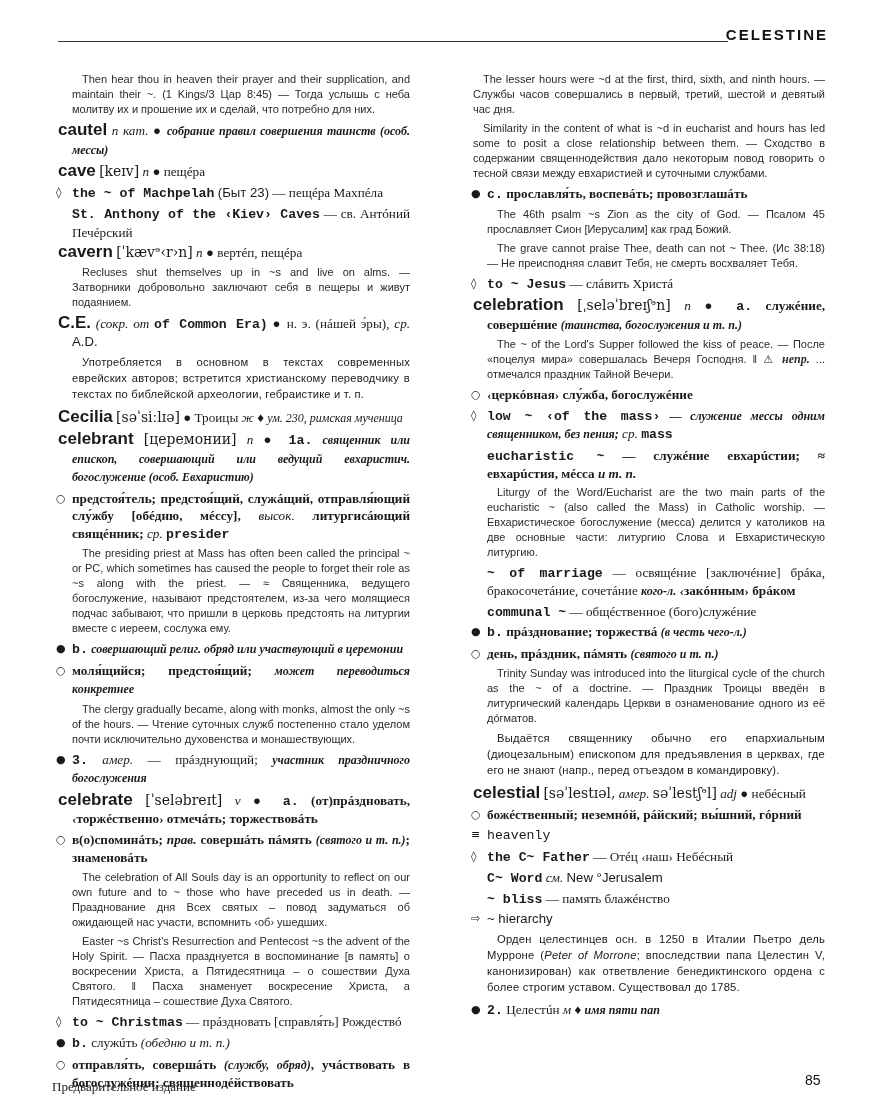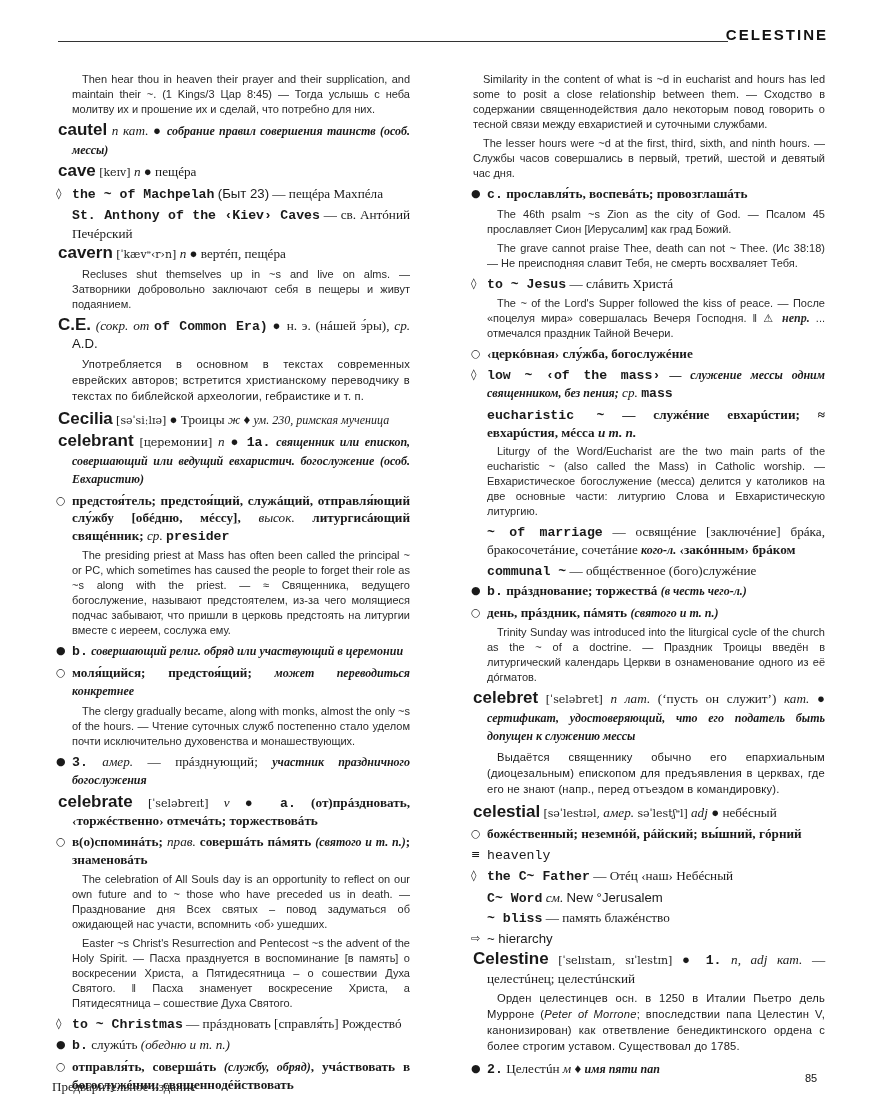--- a/index.html
+++ b/index.html
@@ -24,21 +24,21 @@
     position: absolute; top: 70px; width: 352px;
     font-size: 13.2px; line-height: 17.5px;
   }
   .col.left { left: 58px; }
   .col.right { left: 473px; }
 
   .entry { margin: 0 0 3px 0; padding-left: 14px; text-indent: -14px; text-align: justify; }
   .entry .hw {
     font-family: "Liberation Sans", sans-serif; font-weight: bold; font-size: 17px;
   }
-  .ph { font-family: "DejaVu Serif", serif; font-size: 11px; margin-top: 32px; }
+  .ph { font-family: "DejaVu Serif", serif; font-size: 14px; margin-top: 32px; }
   .gram { font-style: italic; }
   .it { font-style: italic; font-weight: bold; font-size: 12px; }
   .b-sans { font-family: Liberation Mono, monospace; font-weight: bold; }
   .sense { margin: 1px 0 3px 0; padding-left: 14px; position: relative; text-align: justify; font-weight: bold; }
   .sense .mark {
     position: absolute; left: -2px; top: 0; width: 12px; font-weight: normal;
     font-family: "DejaVu Sans", sans-serif; font-size: 11px;
   }
   .sense.plain { font-weight: normal; }
   .sub { margin: 0 0 2px 14px; text-align: justify; font-weight: bold; }
@@ -48,21 +48,21 @@
   }
   .example.flush { margin-left: 0; }
   .note {
     margin: 3px 0 6px 14px; text-indent: 10px; text-align: justify;
     font-family: "Liberation Sans", sans-serif; font-size: 11.2px; line-height: 16px; letter-spacing: 0.2px;
   }
   .footer-left {
     position: absolute; left: 52px; top: 1079px; font-size: 13px; color: #222;
   }
   .page-number {
-    position: absolute; left: 805px; top: 1072px; font-family: "Liberation Sans", sans-serif; font-size: 11px; color: #111;
+    position: absolute; left: 805px; top: 1072px; font-family: "Liberation Sans", sans-serif; font-size: 14px; color: #111;
   }
 </style>
 </head>
 <body>
 
 <div class="running-head">
   <div class="rule"></div>
   <div class="guide">CELESTINE</div>
 </div>
 
@@ -163,21 +163,21 @@
     <span class="hw">celebrate</span>
     <span class="ph">[ˈseləbreɪt]</span>
     <span class="gram">v</span>
     <span>●</span>
     <span class="b-sans">a.</span>
     <b>(от)прáздновать, ‹торжéственно› отмечáть; торжествовáть</b>
   </p>
   <div class="sense">
     <span class="mark">○</span>
     <span>в(о)споминáть;</span>
-    <span class="gram" style="font-weight:normal">прав.</span>
+    <span class="gram" style="font-weight:bold">прав.</span>
     <span>совершáть пáмять</span>
     <span class="it">(святого и т. п.)</span><span>; знаменовáть</span>
   </div>
   <p class="example">The celebration of All Souls day is an opportunity to reflect on our own future and to ~ those who have preceded us in death. — Празднование дня Всех святых – повод задуматься об ожидающей нас участи, вспомнить ‹об› ушедших.</p>
   <p class="example">Easter ~s Christ's Resurrection and Pentecost ~s the advent of the Holy Spirit. — Пасха празднуется в воспоминание [в память] о воскресении Христа, а Пятидесятница – о сошествии Духа Святого. ‖ Пасха знаменует воскресение Христа, а Пятидесятница – сошествие Духа Святого.</p>
   <div class="sense">
     <span class="mark">◊</span>
     <span class="b-sans">to ~ Christmas</span>
     <span style="font-weight:normal">— прáздновать [справля́ть] Рождествó</span>
   </div>
@@ -188,35 +188,44 @@
     <span class="gram">(обедню и т. п.)</span>
   </div>
   <div class="sense">
     <span class="mark">○</span>
     <span>отправля́ть, совершáть</span>
     <span class="it">(службу, обряд)</span><span>, учáствовать в богослужéнии; священнодéйствовать</span>
   </div>
 </div>
 
 <div class="col right">
+  <p class="example flush">The lesser hours were ~d at the first, third, sixth, and ninth hours. — Службы часов совершались в первый, третий, шестой и девятый час дня.</p>
   <p class="example flush">Similarity in the content of what is ~d in eucharist and hours has led some to posit a close relationship between them. — Сходство в содержании священнодействия дало некоторым повод говорить о тесной связи между евхаристией и суточными службами.</p>
-  <p class="example flush">The lesser hours were ~d at the first, third, sixth, and ninth hours. — Службы часов совершались в первый, третий, шестой и девятый час дня.</p>
   <div class="sense">
     <span class="mark">●</span>
     <span class="b-sans">c.</span>
     <span>прославля́ть, воспевáть; провозглашáть</span>
   </div>
   <p class="example">The 46th psalm ~s Zion as the city of God. — Псалом 45 прославляет Сион [Иерусалим] как град Божий.</p>
   <p class="example">The grave cannot praise Thee, death can not ~ Thee. (Ис 38:18) — Не преисподняя славит Тебя, не смерть восхваляет Тебя.</p>
   <div class="sense">
     <span class="mark">◊</span>
     <span class="b-sans">to ~ Jesus</span>
     <span style="font-weight:normal">— слáвить Христá</span>
   </div>
 
+  <p class="entry">
+    <span class="hw">celebration</span>
+    <span class="ph">[ˌseləˈbreɪʃᵊn]</span>
+    <span class="gram">n</span>
+    <span>●</span>
+    <span class="b-sans">a.</span>
+    <b>служéние, совершéние</b>
+    <span class="it">(таинства, богослужения и т. п.)</span>
+  </p>
   <p class="example">
     <span>The ~ of the Lord's Supper followed the kiss of peace. — После «поцелуя мира» совершалась Вечеря Господня. ‖</span>
     <span>⚠</span>
     <span class="it" style="font-family:'Liberation Serif',serif">непр.</span>
     <span>... отмечался праздник Тайной Вечери.</span>
   </p>
   <div class="sense">
     <span class="mark">○</span>
     <span>‹церкóвная› слу́жба, богослужéние</span>
   </div>
@@ -249,29 +258,20 @@
     <span>прáзднование; торжествá</span>
     <span class="it">(в честь чего-л.)</span>
   </div>
   <div class="sense">
     <span class="mark">○</span>
     <span>день, прáздник, пáмять</span>
     <span class="it">(святого и т. п.)</span>
   </div>
   <p class="example">Trinity Sunday was introduced into the liturgical cycle of the church as the ~ of a doctrine. — Праздник Троицы введён в литургический календарь Церкви в ознаменование одного из её дóгматов.</p>
 
-  <p class="entry">
-    <span class="hw">celebret</span>
-    <span class="ph">[ˈseləbret]</span>
-    <span class="gram">n лат.</span>
-    <span>(‘пусть он служит’)</span>
-    <span class="gram">кат.</span>
-    <span>●</span>
-    <span class="it">сертификат, удостоверяющий, что его податель быть допущен к служению мессы</span>
-  </p>
   <p class="note">Выдаётся священнику обычно его епархиальным (диоцезальным) епископом для предъявления в церквах, где его не знают (напр., перед отъездом в командировку).</p>
 
   <p class="entry">
     <span class="hw">celestial</span>
     <span class="ph">[səˈlestɪəl,</span>
     <span class="gram">амер.</span>
     <span class="ph">səˈlestʃᵊl]</span>
     <span class="gram">adj</span>
     <span>●</span>
     <span>небéсный</span>
@@ -296,28 +296,20 @@
   </div>
   <div class="sub">
     <span class="b-sans">~ bliss</span>
     <span style="font-weight:normal">— память блажéнство</span>
   </div>
   <div class="sense">
     <span class="mark">⇨</span>
     <span style="font-family:'Liberation Sans',sans-serif;font-weight:normal">~ hierarchy</span>
   </div>
 
-  <p class="entry">
-    <span class="hw">Celestine</span>
-    <span class="ph">[ˈselɪstaɪn, sɪˈlestɪn]</span>
-    <span>●</span>
-    <span class="b-sans">1.</span>
-    <span class="gram">n, adj кат.</span>
-    <span>— целестúнец; целестúнский</span>
-  </p>
   <p class="note"><span>Орден целестинцев осн. в 1250 в Италии Пьетро дель Мурроне (</span><i>Peter of Morrone</i><span>; впоследствии папа Целестин V, канонизирован) как ответвление бенедиктинского ордена с более строгим уставом. Существовал до 1785.</span></p>
   <div class="sense plain">
     <span class="mark">●</span>
     <span class="b-sans">2.</span>
     <span>Целестúн</span>
     <span class="gram">м</span> ♦
     <span class="it">имя пяти пап</span>
   </div>
 </div>
 

